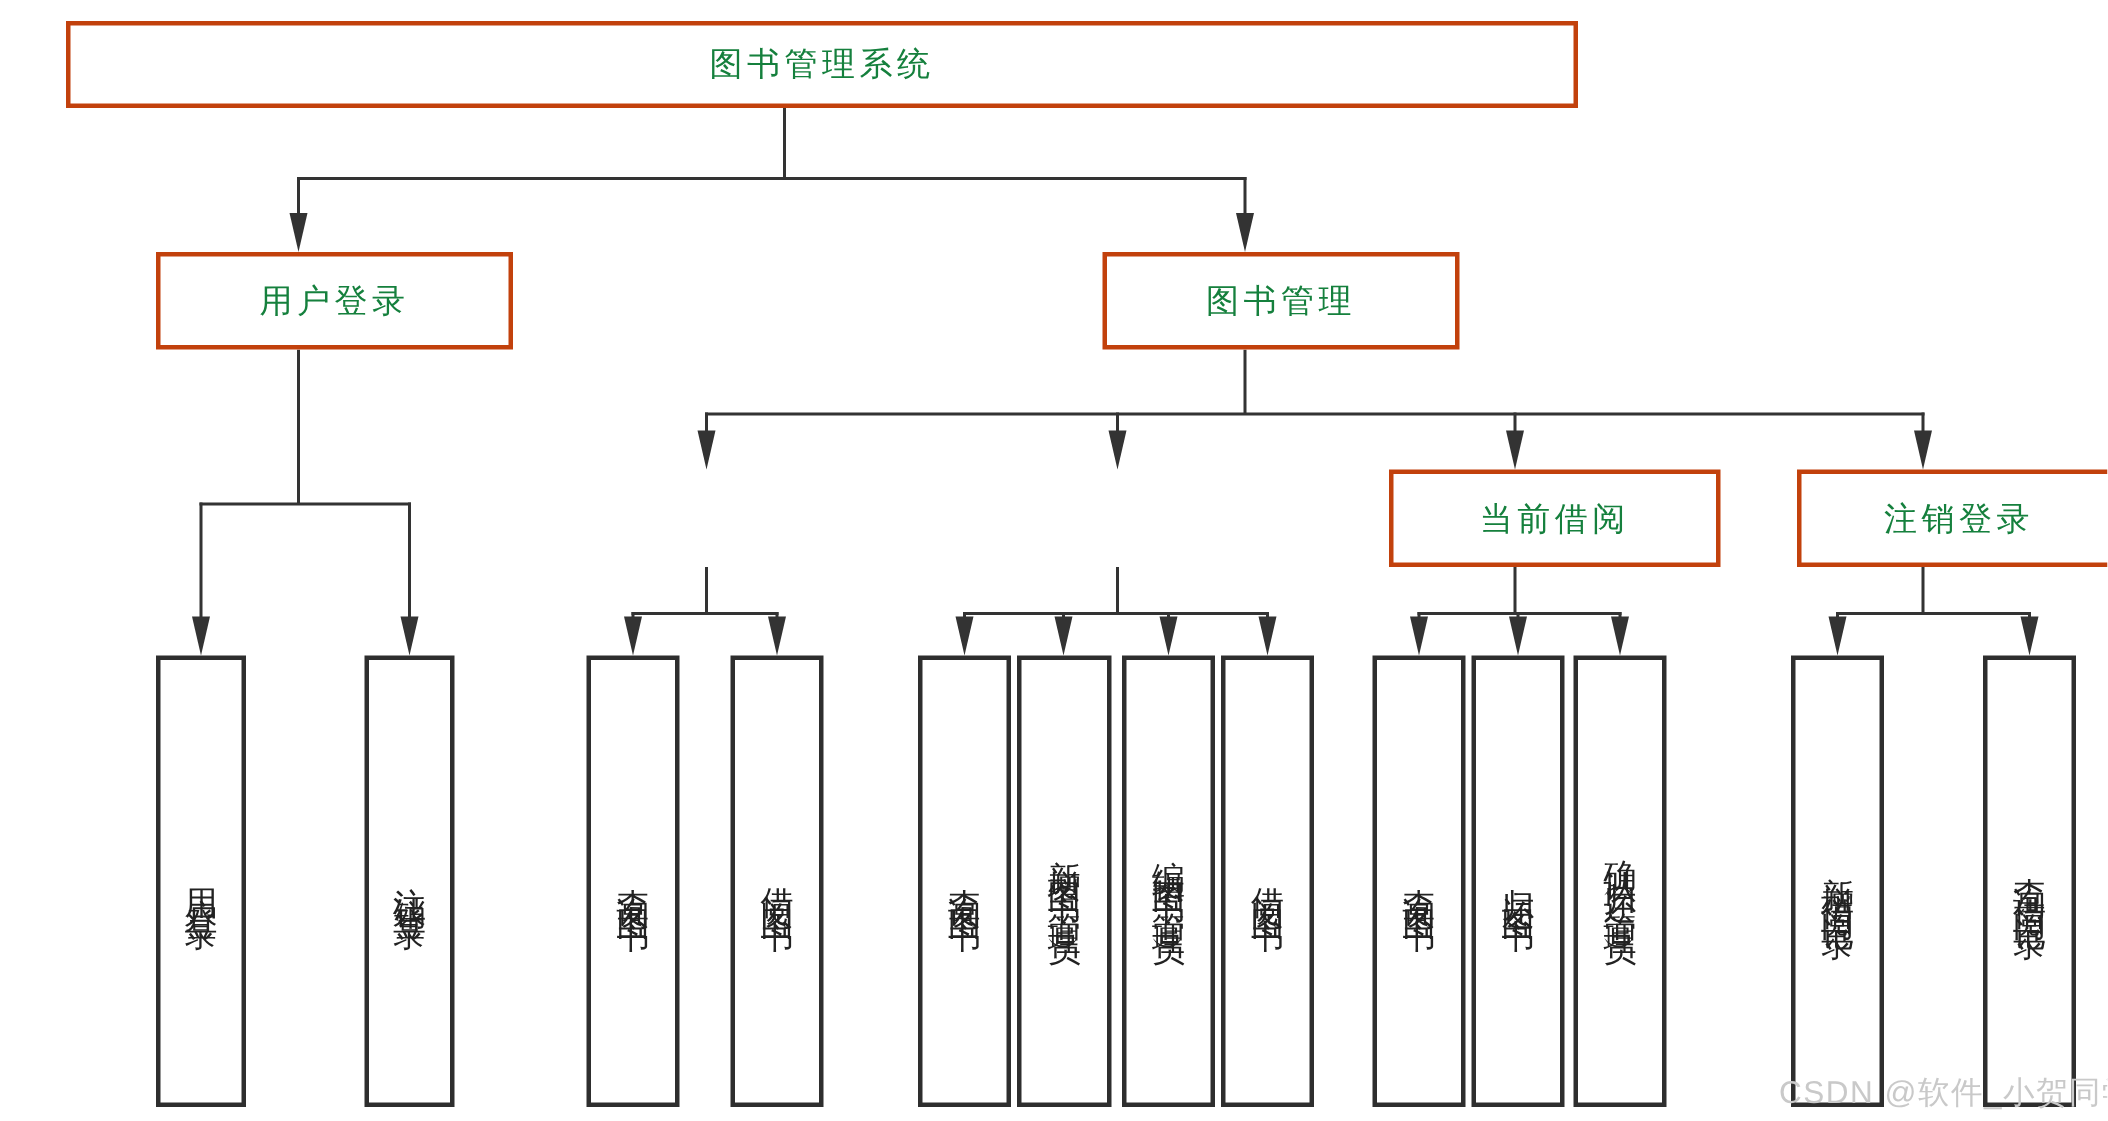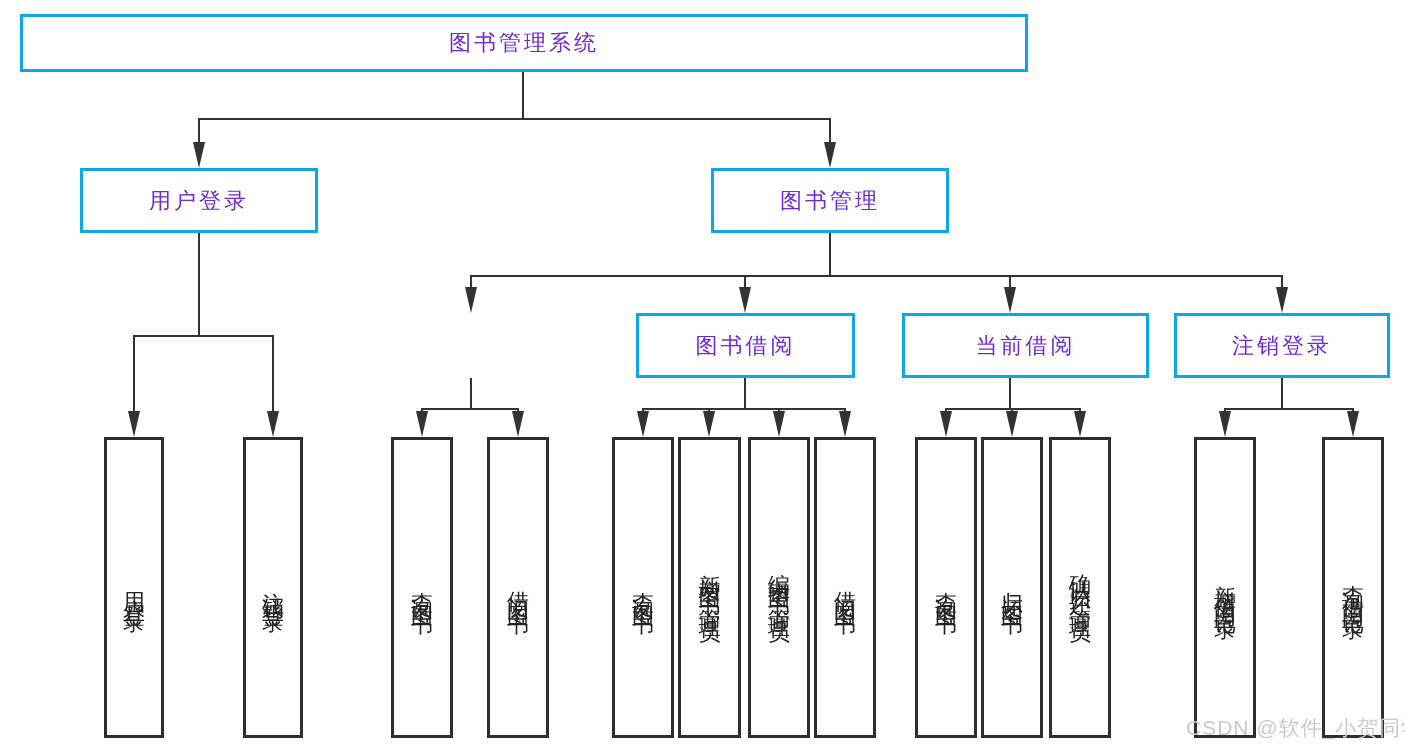--- a/index.html
+++ b/index.html
@@ -11,26 +11,27 @@
     width: 1405px;
     height: 747px;
     background: #ffffff;
     overflow: hidden;
   }
 
   
   .node {
     position: absolute;
     background: #ffffff;
-    border: 3px solid #0ea5e9;
+    border: 3px solid #c2410c;
     display: flex;
     align-items: center;
     justify-content: center;
-    color: #6d28d9;
+    color: #15803d;
     z-index: 2;
+    margin-left: 24px;
   }
   .node.h-label { font-size: 22px; letter-spacing: 3px; white-space: nowrap; }
 
   .leaf {
     position: absolute;
     top: 437px;
     height: 301px;
     background: #ffffff;
     border: 3px solid #2e2e2e;
     display: flex;
@@ -78,23 +79,22 @@
 
 <div class="canvas">
 
   <div class="node h-label" style="left:20px; top:14px; width:1008px; height:58px;">图书管理系统</div>
 
   <div class="node h-label" style="left:80px; top:168px; width:238px; height:65px;">用户登录</div>
 
   <div class="node h-label" style="left:711px; top:168px; width:238px; height:65px;">图书管理</div>
 
 
-  <div class="node h-label" style="left:636px; top:313px; width:219px; height:65px;">图书借阅</div>
-
-  <div class="node h-label" style="left:902px; top:313px; width:247px; height:65px;">当前借阅</div>
+
+  <div class="node h-label" style="left:902px; top:313px; width:221px; height:65px;">当前借阅</div>
 
   <div class="node h-label" style="left:1174px; top:313px; width:216px; height:65px;">注销登录</div>
 
   <div class="leaf" style="left:104px; width:60px;">
     <span>用户登录</span>
   </div>
   <div class="leaf" style="left:243px; width:60px;">
     <span>注销登录</span>
   </div>
 

